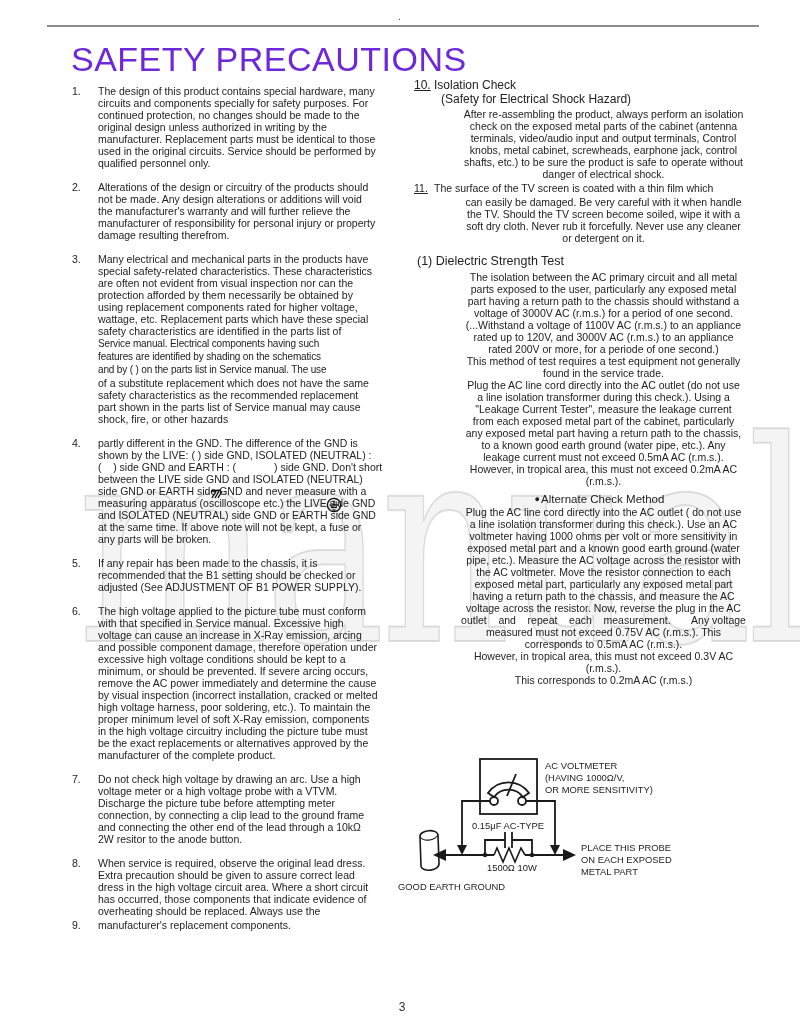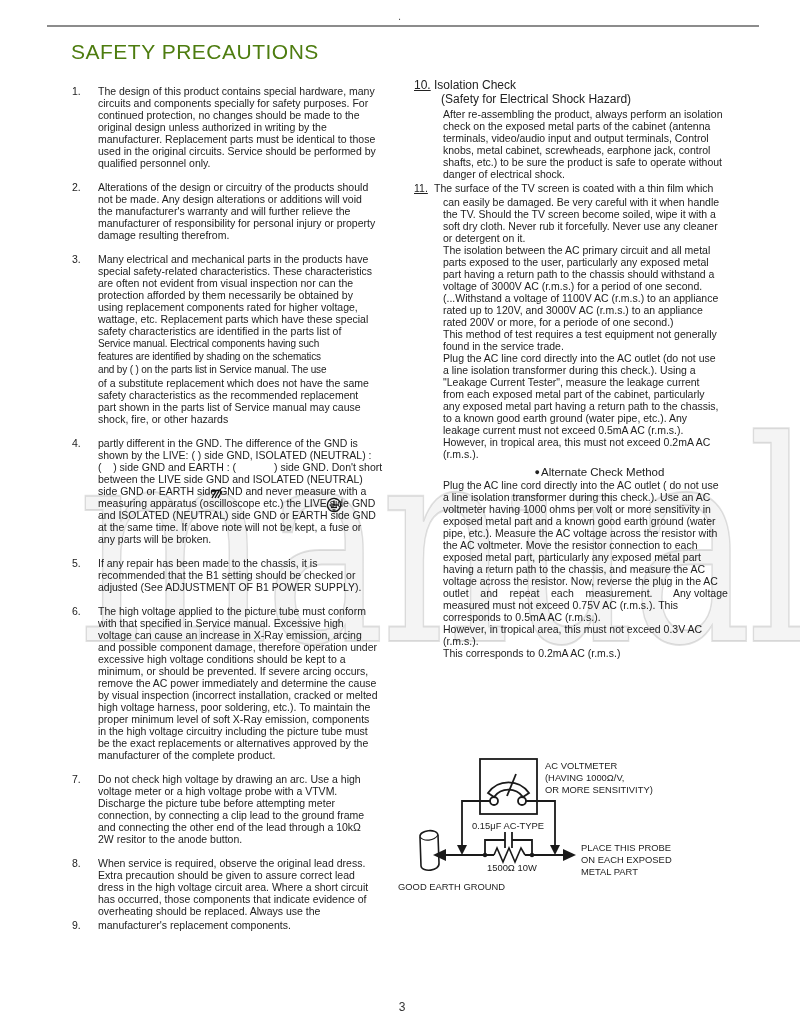--- a/index.html
+++ b/index.html
@@ -12,37 +12,37 @@
   .watermark{
     position:absolute;left:78px;top:404px;width:760px;height:290px;
     font-family:"DejaVu Serif","Liberation Serif",serif;
     font-size:280px;line-height:280px;letter-spacing:-6px;
     color:rgba(0,0,0,0.045);
     -webkit-text-stroke:2px rgba(0,0,0,0.12);
     transform:scaleX(0.72);transform-origin:left top;
     pointer-events:none;z-index:5;white-space:nowrap;
   }
   .title{
-    position:absolute;left:71px;top:40px;margin:0;font-size:21px;font-weight:400;
-    color:#4d7c0f;letter-spacing:0.5px;white-space:nowrap;
+    position:absolute;left:71px;top:40px;margin:0;font-size:34px;font-weight:400;
+    color:#6d28d9;letter-spacing:0.5px;white-space:nowrap;
   }
   .pre{white-space:pre-line;}
   
   .col-left{position:absolute;left:72px;top:85px;width:332px;font-size:10.5px;line-height:12px;}
   .item{display:flex;margin-bottom:12px;}
   .num{flex:none;width:26px;}
   .ibody{flex:1;position:relative;}
   .large{font-size:10px;line-height:13.2px;letter-spacing:-0.15px;}
   .sym{position:absolute;z-index:2;}
   
   .col-right{position:absolute;left:414px;top:78px;width:350px;font-size:10.5px;line-height:12px;}
   .r-headline{font-size:12px;line-height:14px;}
   .r-num{display:inline-block;width:20px;text-decoration:underline;}
   .r-sub{font-size:12px;line-height:14px;padding-left:27px;margin-bottom:2px;}
-  .r-body{padding-left:29px;}
+  .r-body{padding-left:29px;text-align:center;}
   .gap-s{margin-top:2px;}
   .sec-head{font-size:12.5px;line-height:15px;margin-top:10px;margin-left:3px;margin-bottom:2px;}
   .alt-head{font-size:11.5px;line-height:14px;padding-left:21px;margin-top:5px;text-align:center;}
   .bullet{font-size:9px;vertical-align:1px;margin-right:1px;}
   .large2{font-size:12.4px;line-height:13.5px;letter-spacing:-0.15px;}
   
   .diagram{position:absolute;left:388px;top:750px;width:392px;height:162px;z-index:3;}
   .diagram svg{display:block;}
   .diagram text{font-family:"Liberation Sans","DejaVu Sans",sans-serif;font-size:9.4px;fill:#1c1c1c;}
   .page-number{position:absolute;left:392px;top:1000px;width:20px;text-align:center;font-size:12px;color:#333;}
@@ -205,20 +205,21 @@
       <div>
         <span class="r-num">11.</span><span>The surface of the TV screen is coated with a thin film which</span>
       </div>
       <div class="r-body pre gap-s">can easily be damaged. Be very careful with it when handle
 the TV. Should the TV screen become soiled, wipe it with a
 soft dry cloth. Never rub it forcefully. Never use any cleaner
 or detergent on it.</div>
     </div>
 
     <div>
+      <div class="sec-head">(1) Dielectric Strength Test</div>
       <div class="r-body pre">The isolation between the AC primary circuit and all metal
 parts exposed to the user, particularly any exposed metal
 part having a return path to the chassis should withstand a
 voltage of 3000V AC (r.m.s.) for a period of one second.
 (...Withstand a voltage of 1100V AC (r.m.s.) to an appliance
 rated up to 120V, and 3000V AC (r.m.s.) to an appliance
 rated 200V or more, for a periode of one second.)
 This method of test requires a test equipment not generally
 found in the service trade.</div>
     </div>

